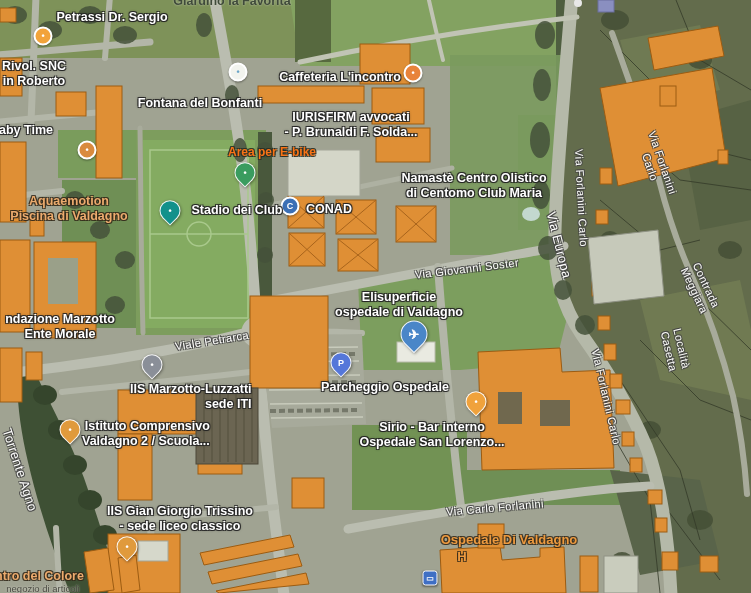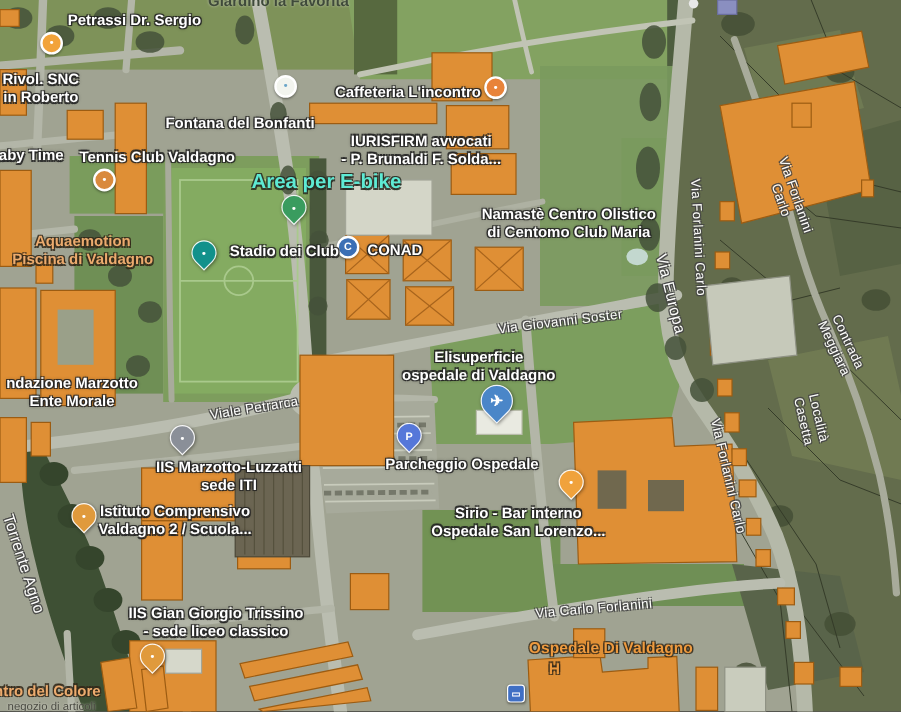--- a/index.html
+++ b/index.html
@@ -3,30 +3,30 @@
 <meta charset="utf-8">
 <style>
   html,body{margin:0;padding:0;background:#222;}
   #stage{position:relative;width:751px;height:593px;overflow:hidden;
          font-family:"Liberation Sans",sans-serif;cursor:grab;}
   #basemap{position:absolute;left:0;top:0;}
   #overlay{position:absolute;left:0;top:0;width:751px;height:593px;}
 
   .lbl{position:absolute;white-space:pre-line;text-align:center;line-height:1.18;
        transform:translate(-50%,-50%) rotate(var(--r,0deg));pointer-events:auto;}
-  .lbl.left{transform:translate(0,-50%) rotate(var(--r,0deg));text-align:center;}
+  .lbl.left{transform:translate(0,-50%) rotate(var(--r,0deg));text-align:right;}
   .lbl-white{color:#fff;font-size:12.5px;font-weight:600;
        text-shadow:-1px -1px 0 rgba(35,35,35,.85),1px -1px 0 rgba(35,35,35,.85),
                    -1px 1px 0 rgba(35,35,35,.85),1px 1px 0 rgba(35,35,35,.85),
                    0 0 3px rgba(0,0,0,.65);}
   .lbl-road{color:#fdfdfc;font-size:11px;font-weight:400;letter-spacing:.4px;
        text-shadow:-1px -1px 0 rgba(70,70,70,.9),1px -1px 0 rgba(70,70,70,.9),
                    -1px 1px 0 rgba(70,70,70,.9),1px 1px 0 rgba(70,70,70,.9);}
   .lbl-road-big{font-size:13px;}
-  .lbl-green{color:#5eead4;font-size:17px;font-weight:600;
+  .lbl-green{color:#f97316;font-size:12px;font-weight:600;
        text-shadow:-1px -1px 0 rgba(40,45,35,.85),1px -1px 0 rgba(40,45,35,.85),
                    -1px 1px 0 rgba(40,45,35,.85),1px 1px 0 rgba(40,45,35,.85);}
   .lbl-poi-orange{color:#ecab6e;font-size:12.5px;font-weight:600;
        text-shadow:-1px -1px 0 rgba(50,40,25,.85),1px -1px 0 rgba(50,40,25,.85),
                    -1px 1px 0 rgba(50,40,25,.85),1px 1px 0 rgba(50,40,25,.85);}
   .lbl-hosp{color:#ed9a3f;font-size:13px;font-weight:700;
        text-shadow:-1px -1px 0 rgba(50,40,25,.8),1px -1px 0 rgba(50,40,25,.8),
                    -1px 1px 0 rgba(50,40,25,.8),1px 1px 0 rgba(50,40,25,.8);}
   .lbl-dark{color:#3f4a3a;font-size:12.5px;font-weight:600;
        text-shadow:0 0 2px rgba(230,230,220,.7);}
@@ -328,21 +328,20 @@
         <span>▭</span>
       </div>
       <div class="lbl lbl-dark" style="left: 232px; top: 1px;">Giardino la Favorita</div>
       <div class="lbl lbl-white" style="left: 112px; top: 17px;">Petrassi Dr. Sergio</div>
       <div class="lbl lbl-white" style="left: 34px; top: 74px;">Rivol. SNC
 in Roberto</div>
       <div class="lbl lbl-white" style="left: 340px; top: 77px;">Caffeteria L'incontro</div>
       <div class="lbl lbl-white" style="left: 200px; top: 103px;">Fontana del Bonfanti</div>
       <div class="lbl lbl-white" style="left: 351px; top: 125px;">IURISFIRM avvocati
 - P. Brunaldi F. Solda...</div>
-      <div class="lbl lbl-white" style="left: 131px; top: 131px;">Tennis Club Valdagno</div>
       <div class="lbl lbl-white" style="left: 26px; top: 130px;">aby Time</div>
       <div class="lbl lbl-green" style="left: 272px; top: 152px;">Area per E-bike</div>
       <div class="lbl lbl-poi-orange" style="left: 69px; top: 209px;">Aquaemotion
 Piscina di Valdagno</div>
       <div class="lbl lbl-white" style="left: 237px; top: 210px;">Stadio dei Club</div>
       <div class="lbl lbl-white" style="left: 329px; top: 209px;">CONAD</div>
       <div class="lbl lbl-white" style="left: 474px; top: 186px;">Namastè Centro Olistico
 di Centomo Club Maria</div>
       <div class="lbl lbl-road lbl-road-big" style="left: 559px; top: 245px; --r: 76deg;">Via Europa</div>
       <div class="lbl lbl-road" style="left: 581px; top: 198px; --r: 87deg;">Via Forlanini Carlo</div>

